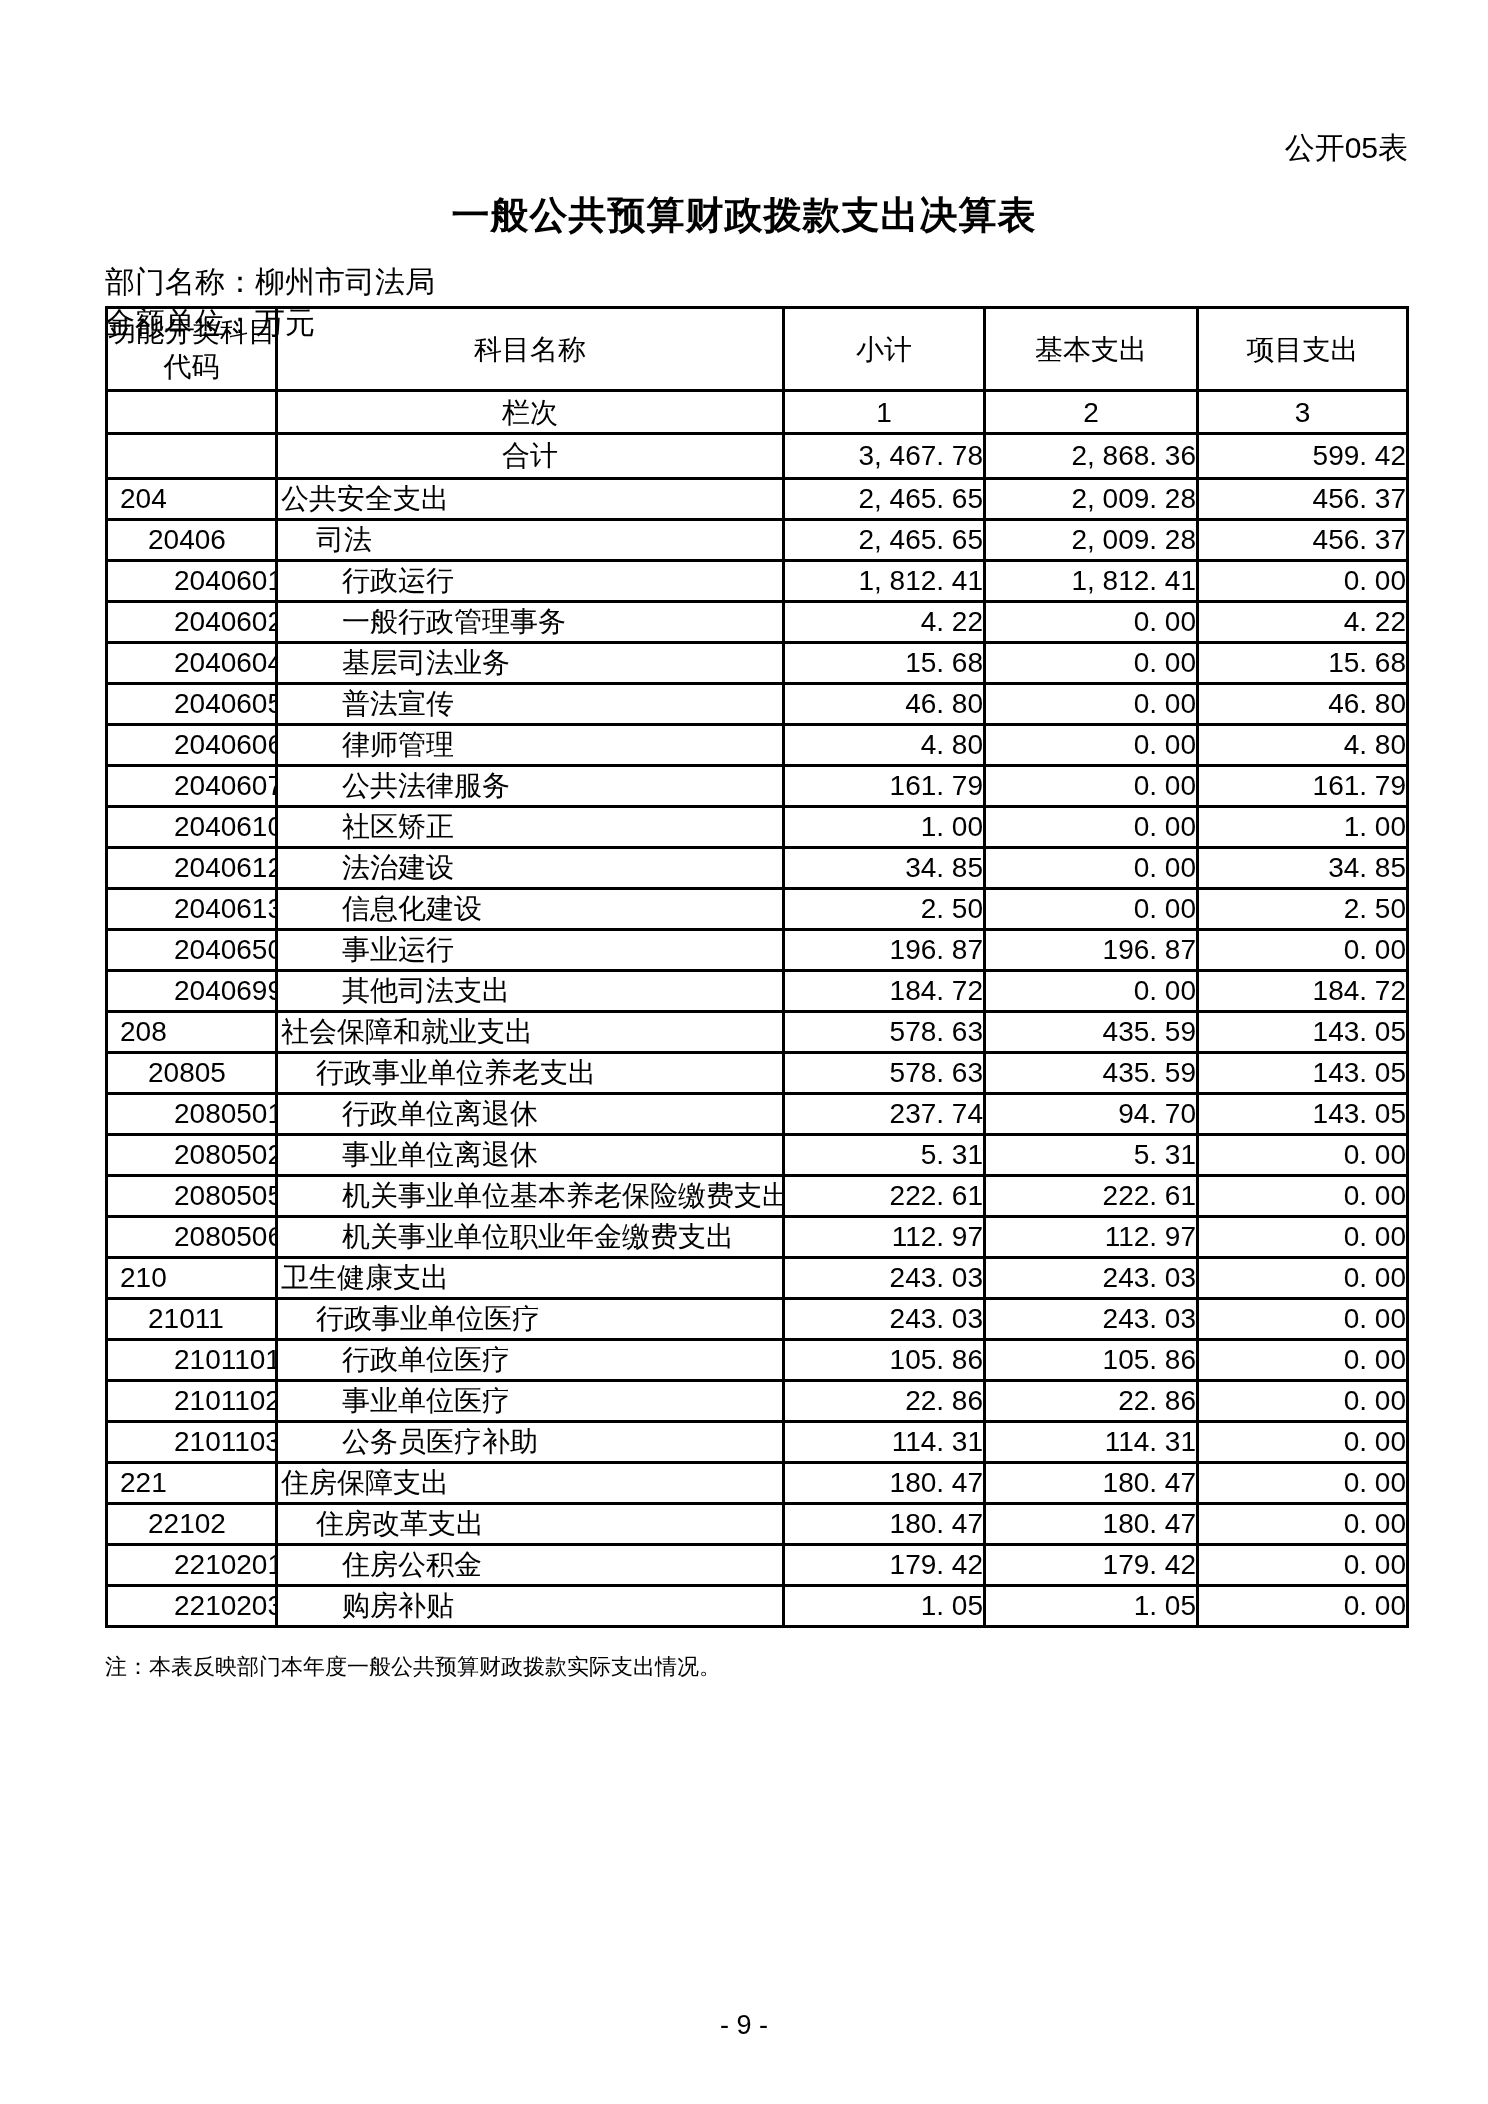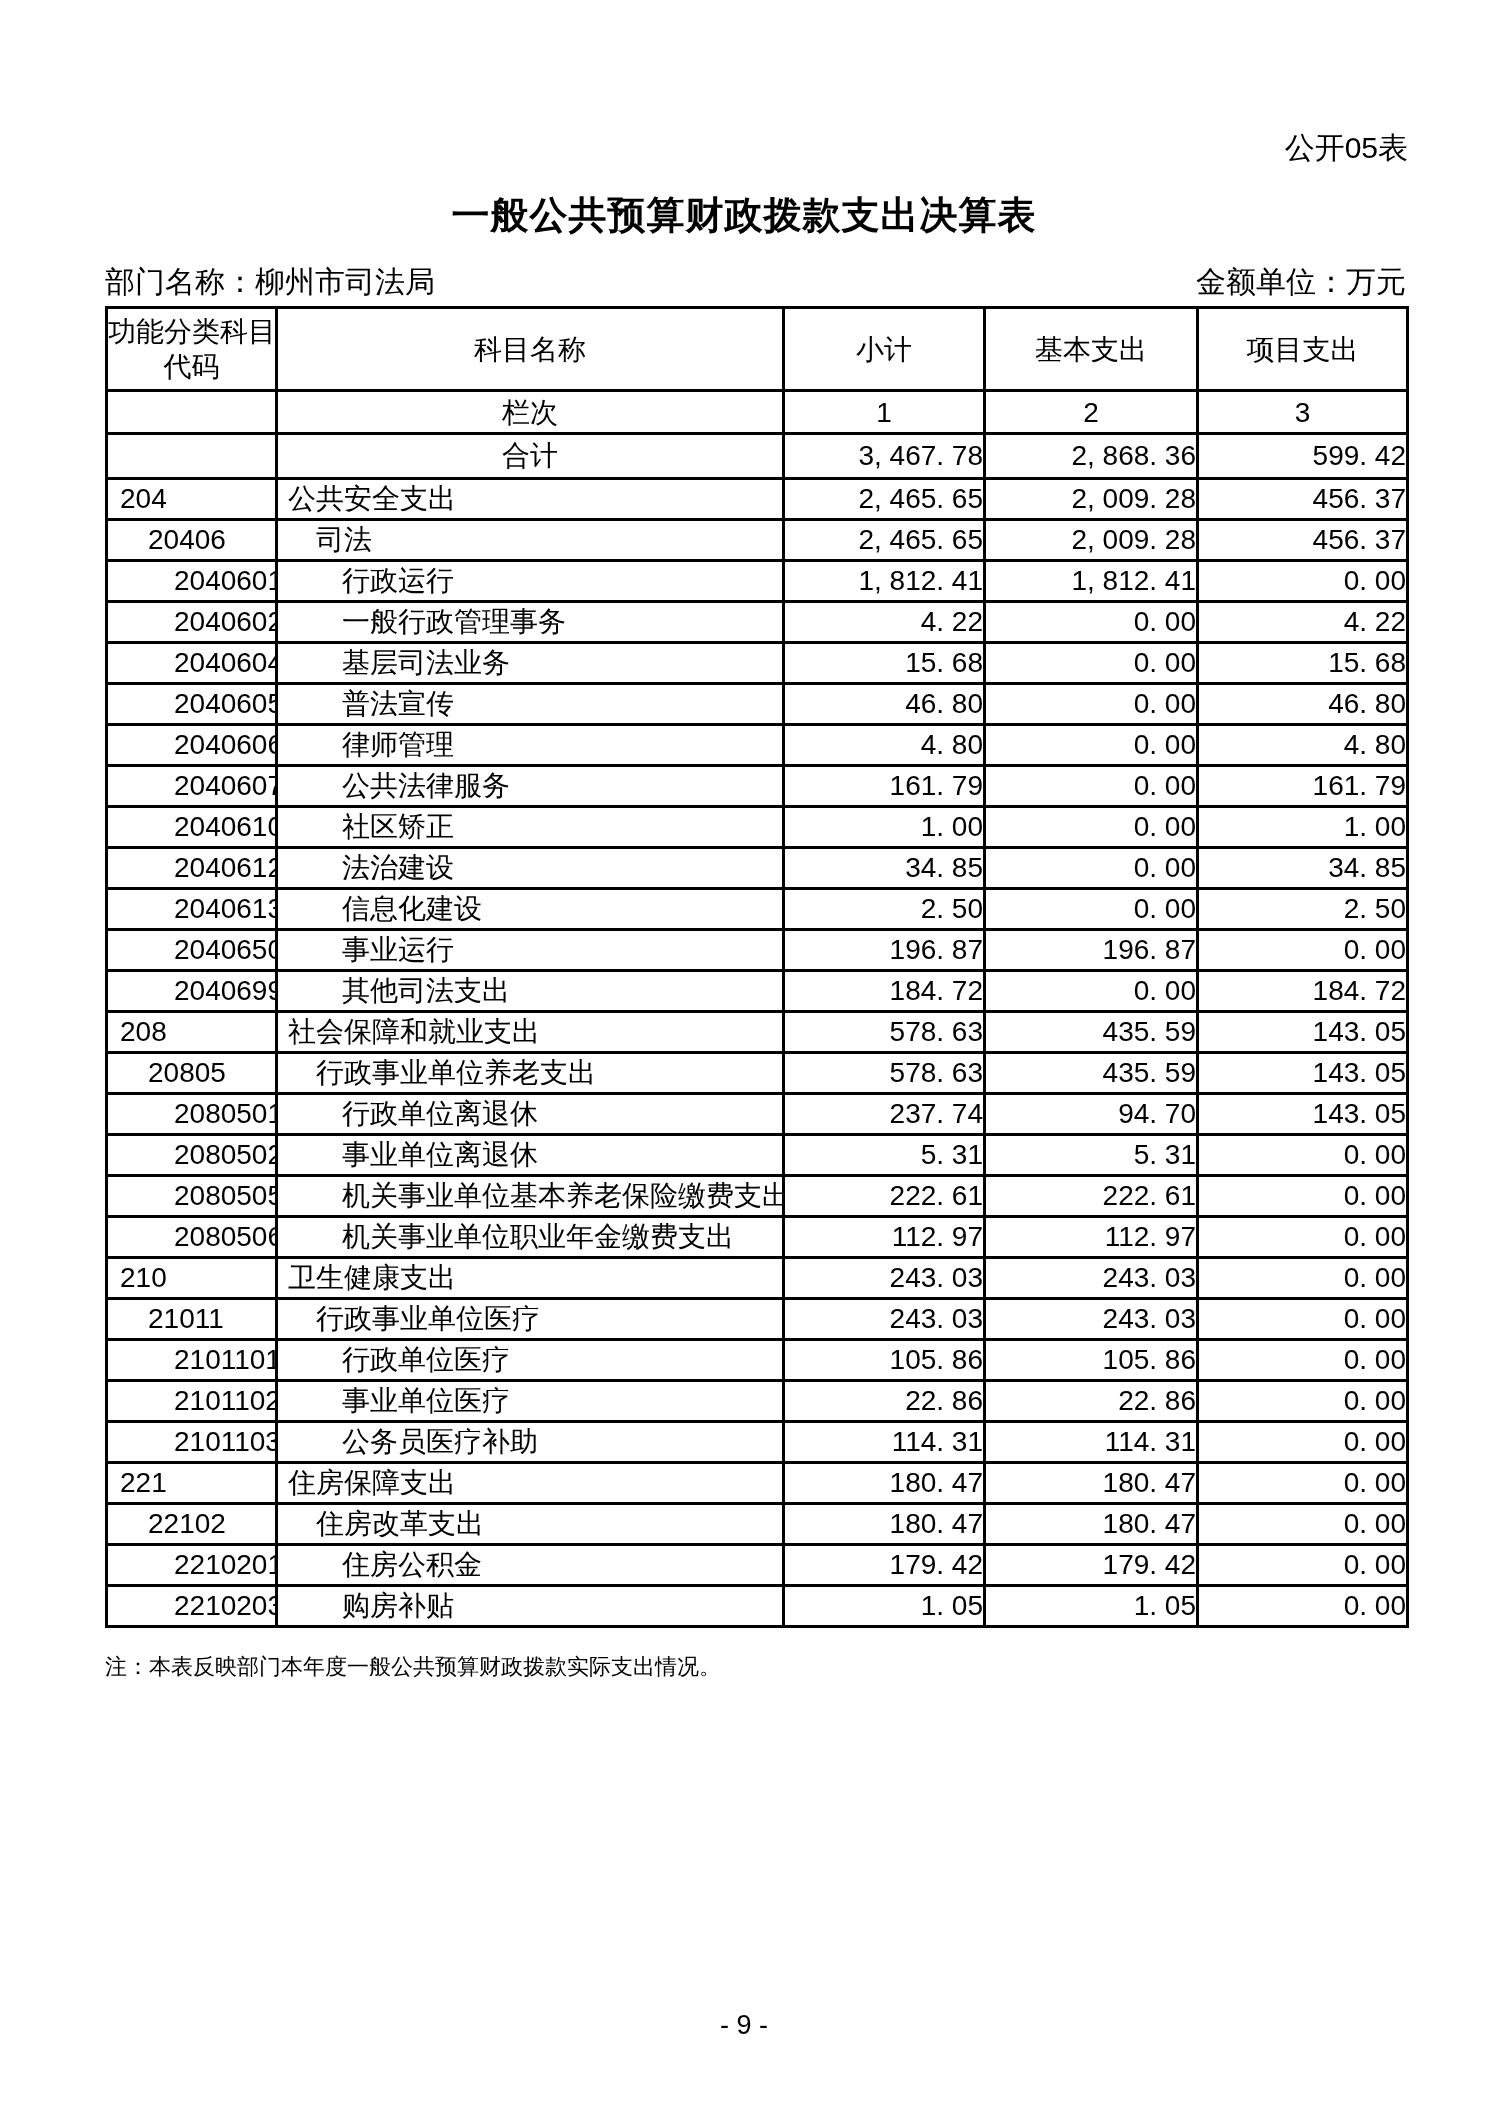--- a/index.html
+++ b/index.html
@@ -8,21 +8,21 @@
     font-family:"Liberation Sans","DejaVu Sans",sans-serif; color:#000;
     overflow:hidden;
   }
   .doc-label { position:absolute; top:128px; right:80px; font-size:30px; }
   .title {
     position:absolute; top:190px; left:0; width:100%; margin:0;
     text-align:center; font-size:38px; font-weight:bold; letter-spacing:1px;
   }
   .meta {
     position:absolute; top:262px; left:105px; width:1301px;
-    display:flex; justify-content:space-between; font-size:30px;
+    display:flex; justify-content:space-between; font-size:30px;flex-direction:column;
   }
   table.budget {
     position:absolute; top:306px; left:105px; width:1301px;
     border-collapse:collapse; table-layout:fixed;
   }
   .c-code  { width:170px; }
   .c-name  { width:507px; }
   .c-sub   { width:201px; }
   .c-basic { width:213px; }
   .c-proj  { width:210px; }
@@ -33,21 +33,21 @@
   thead th { text-align:center; line-height:1.25; }
   thead tr.group th { height:36px; }
   thead tr.cols  th { height:80px; }
   thead tr.lanci th { height:40px; }
   tbody tr { height:40px; }
   tbody tr.total-row { height:45px; }
   td.code { text-align:left; }
   td.name { text-align:left; }
   td.num  { text-align:right; padding-right:3px; }
   td.lvl0 { padding-left:12px; }
-  td.lvl1.code { padding-left:12px; }  td.lvl1.name { padding-left:10px;margin-left:20px; }
+  td.lvl1.code { padding-left:12px; }  td.lvl1.name { padding-left:3px;margin-left:20px; }
   td.lvl2.code { padding-left:40px; }  td.lvl2.name { padding-left:38px; }
   td.lvl3.code { padding-left:66px; }  td.lvl3.name { padding-left:64px; }
   td.center { text-align:center; padding-left:0; }
   .note   { position:absolute; top:1652px; left:105px; font-size:22px; }
   .pageno { position:absolute; top:2010px; left:0; width:100%; text-align:center; font-size:27px; }
 </style>
 </head>
 <body>
 
 <div class="page">

